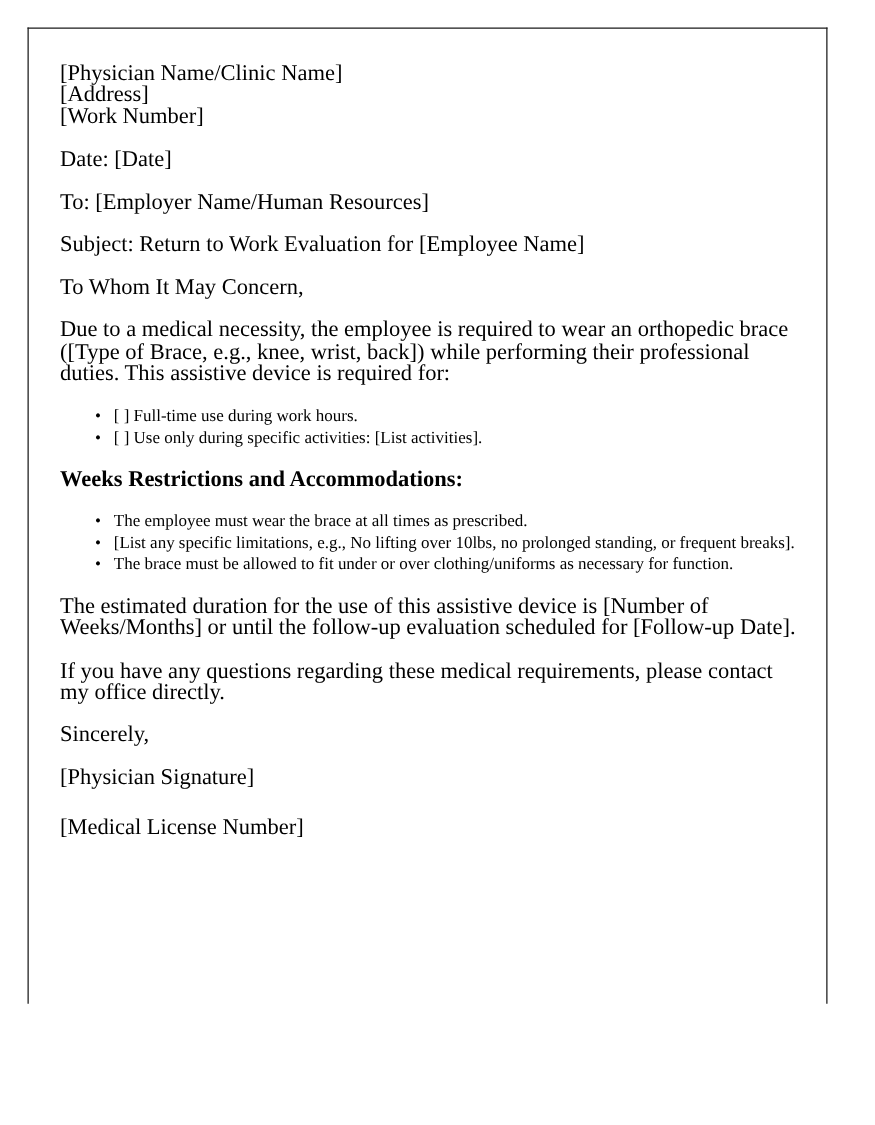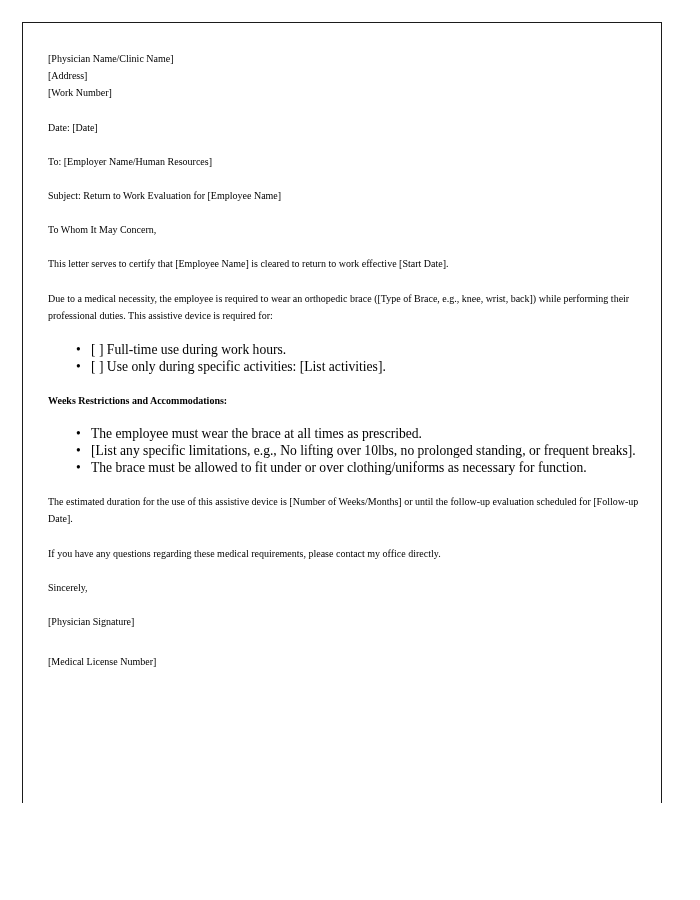--- a/index.html
+++ b/index.html
@@ -32,21 +32,21 @@
 
   .page-body {
     position: absolute;
     left: 25px;
     top: 27px;
     width: 603px;
   }
 
   
   .block {
-    font-size: 10px;
+    font-size: 18px;
     line-height: 17.2px;
     margin: 0 0 17px 0;
     text-align: left;
   }
   .block:last-child { margin-bottom: 0; }
 
   .block.heading {
     font-weight: bold;
     margin-bottom: 15px;
   }
@@ -92,21 +92,20 @@
     </div>
 
     <div class="block">Date: [Date]</div>
 
     <div class="block">To: [Employer Name/Human Resources]</div>
 
     <div class="block">Subject: Return to Work Evaluation for [Employee Name]</div>
 
     <div class="block">To Whom It May Concern,</div>
 
-    <div class="block measure-narrow">This letter serves to certify that [Employee Name] is cleared to return to work effective [Start Date].</div>
 
     <div class="block measure-wide">Due to a medical necessity, the employee is required to wear an orthopedic brace ([Type of Brace, e.g., knee, wrist, back]) while performing their professional duties. This assistive device is required for:</div>
 
     <ul class="bullets">
       <li>
         <span class="bullet-dot">•</span>
         <span>[ ] Full-time use during work hours.</span>
       </li>
       <li>
         <span class="bullet-dot">•</span>

